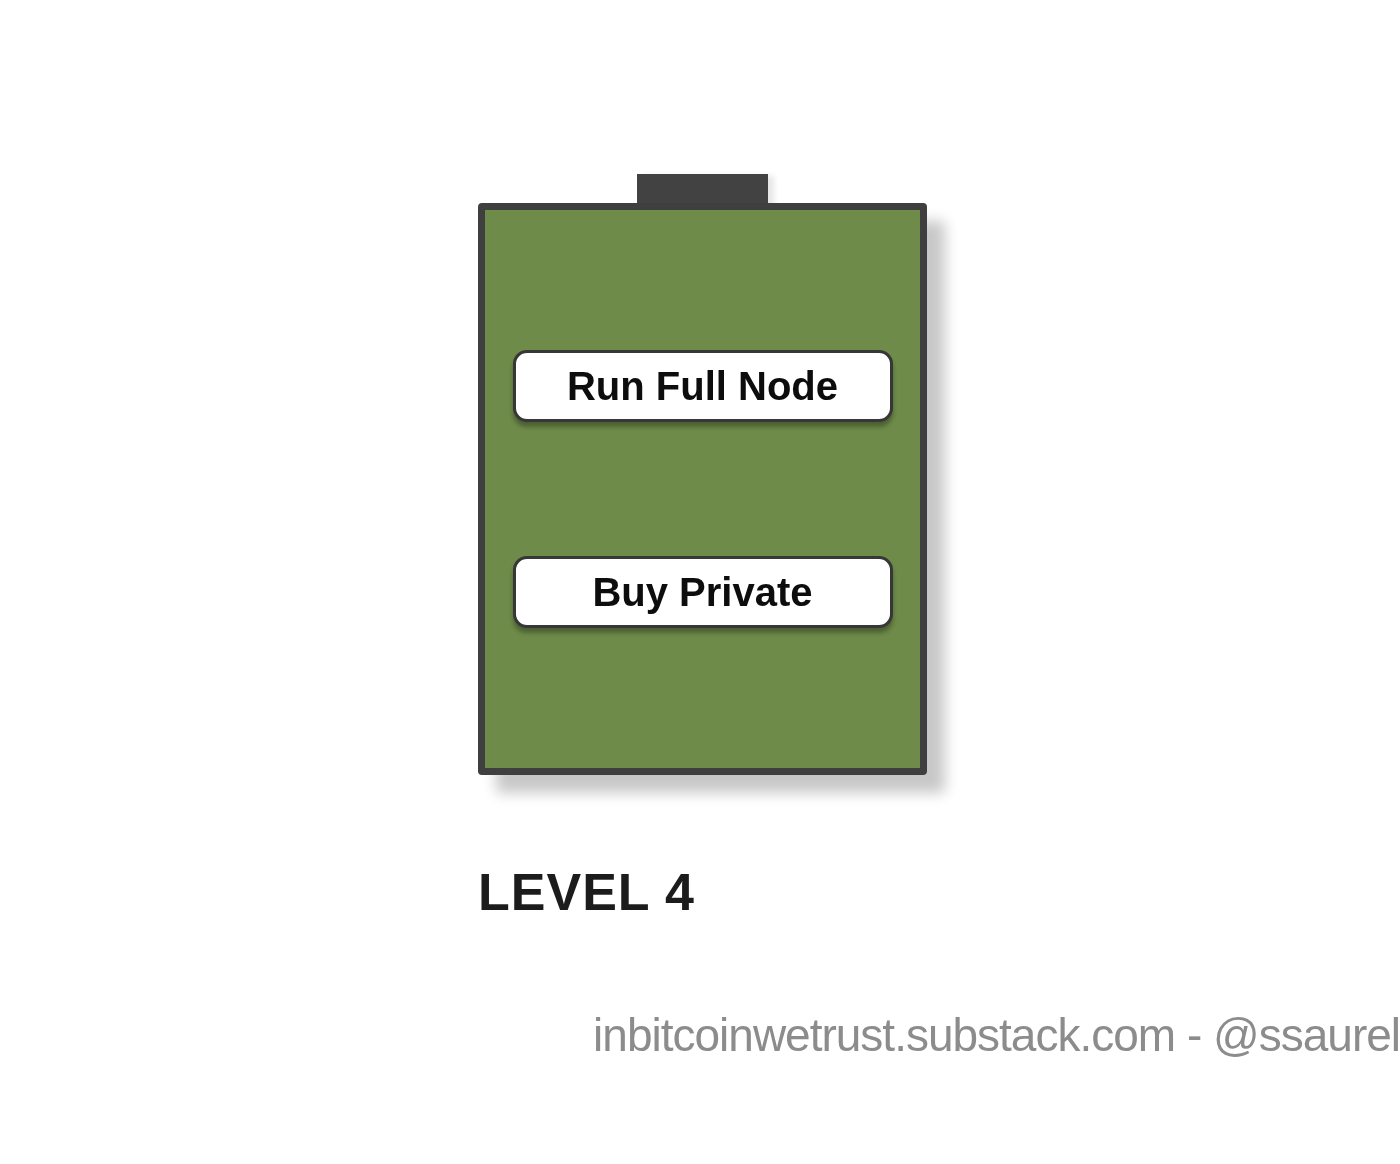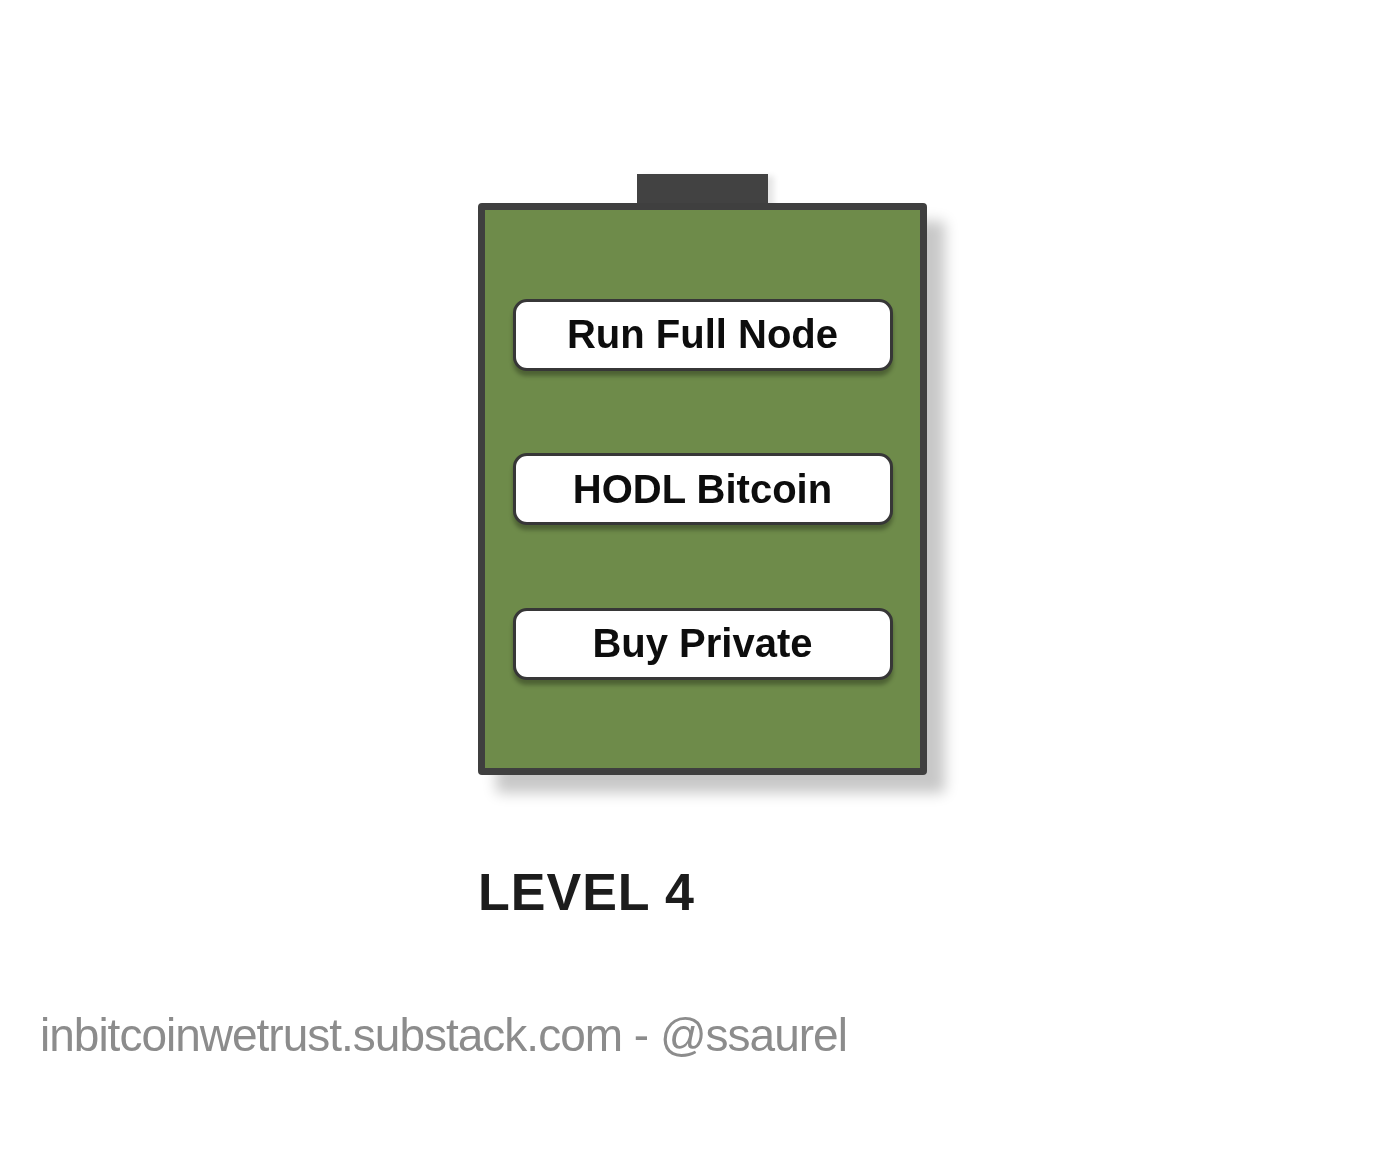--- a/index.html
+++ b/index.html
@@ -70,38 +70,37 @@
     font-size: 52px;
     font-weight: 600;
     color: #1c1c1c;
     letter-spacing: 1px;
   }
   .footer-credit {
     position: absolute;
     left: 0;
     right: 0;
     top: 1008px;
-    text-align: left;
+    text-align: right;
     padding-left: 40px;
     font-size: 46px;
     font-weight: 400;
     color: #8c8c8c;
     letter-spacing: -1px;
   }
 </style>
 </head>
 <body>
 
 <div class="stage">
 
   <div class="battery-tab"></div>
 
   <div class="battery-body">
     <div class="level-pill">Run Full Node</div>
-    <div class="level-pill">HODL Bitcoin</div>
     <div class="level-pill">Buy Private</div>
   </div>
 
   <div class="level-caption">LEVEL 4</div>
 
   <div class="footer-credit">inbitcoinwetrust.substack.com - @ssaurel</div>
 
 </div>
 
 </body></html>

